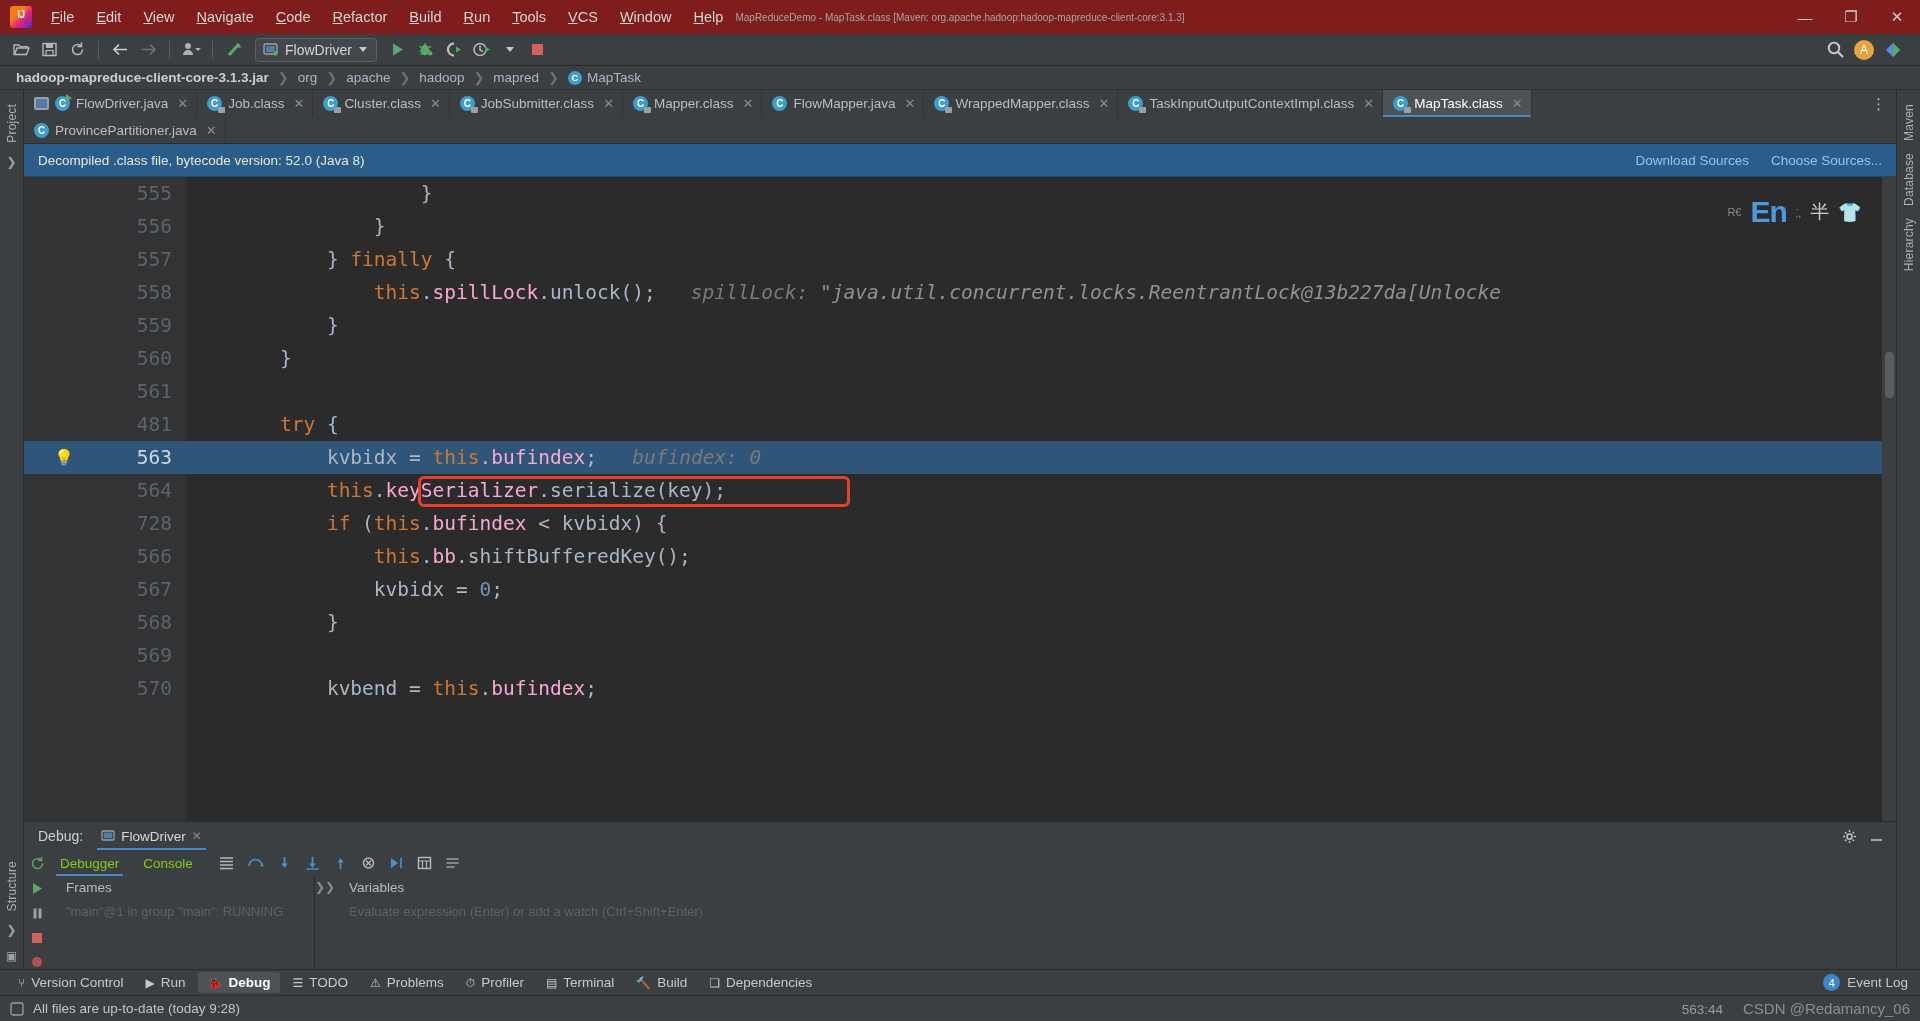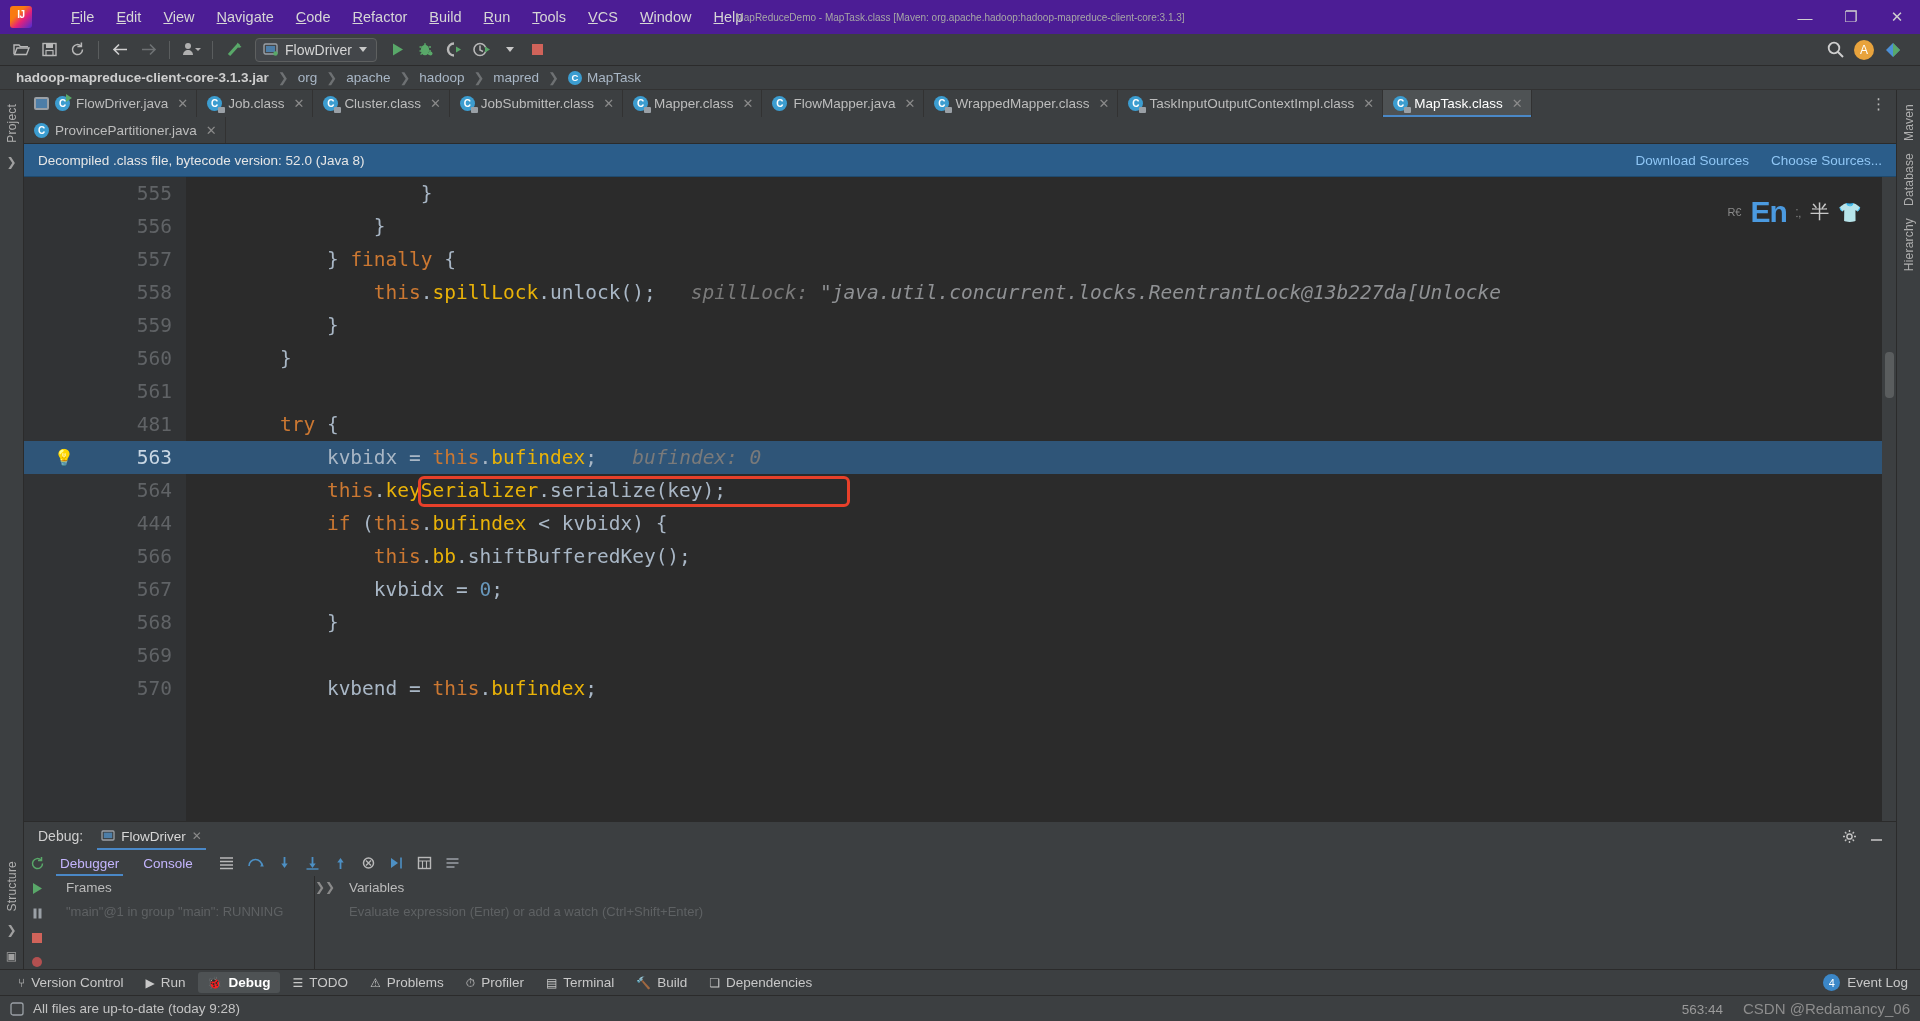--- a/index.html
+++ b/index.html
@@ -7,22 +7,22 @@
     width: 1920px; height: 1021px;
     background: #3c3f41;
     font-family: "Liberation Sans", sans-serif;
     overflow: hidden;
     color: #bbbbbb;
   }
   .app { position: relative; width: 1920px; height: 1021px; display: flex; flex-direction: column; }
 
   
   .titlebar {
-    height: 34px; background: #4c1d95; display: flex; align-items: center;
-    flex: 0 0 34px; position: relative; gap: 20px;
+    height: 34px; background: #7f1d1d; display: flex; align-items: center;
+    flex: 0 0 34px; position: relative;
   }
   .ij-logo {
     width: 22px; height: 22px; margin: 0 8px 0 10px; border-radius: 3px;
     background: linear-gradient(135deg,#f97a12 0%,#f97a12 35%,#e5217a 60%,#4b2bd4 100%);
     position: relative; flex: 0 0 22px;
   }
   .ij-logo::after {
     content: "IJ"; position: absolute; left: 0; right: 0; top: 3px;
     font-size: 10px; font-weight: bold; color: #fff; text-align: center;
     letter-spacing: -0.5px;
@@ -170,21 +170,21 @@
   }
   .gline.cur { background: #2f5578; color: #c9d7e4; }
   .fold {
     position: absolute; right: -18px; width: 14px; height: 14px; color: #8a8a8a; font-size: 11px;
     display: flex; align-items: center; justify-content: center;
   }
 
   
   .kw { color: #cc7832; }
   .plain { color: #a9b7c6; }
-  .fld { color: #eab308; }
+  .fld { color: #f9a8d4; }
   .num { color: #6897bb; }
   .hint { color: #7a7a7a; font-style: italic; }
   .hintv { color: #8f9194; font-style: italic; }
   .redbox {
     position: absolute; border: 3px solid #e8402a; border-radius: 6px; pointer-events: none;
   }
 
   
   .markercol {
     width: 14px; flex: 0 0 14px; background: #3c3f41; position: relative;
@@ -214,21 +214,21 @@
   }
   .dh-right { margin-left: auto; display: flex; align-items: center; gap: 12px; padding-right: 12px; color: #c0c0c0; }
   .dbgbody { flex: 1 1 auto; display: flex; min-height: 0; }
   .dbg-left-rail {
     width: 26px; flex: 0 0 26px; display: flex; flex-direction: column; align-items: center;
     padding-top: 6px; gap: 10px; color: #b0b0b0; font-size: 13px;
   }
   .dbg-main { flex: 1 1 auto; display: flex; flex-direction: column; min-width: 0; }
   .dbg-subtabs { height: 26px; display: flex; align-items: center; gap: 4px; }
   .subtab {
-    font-size: 13.5px; color: #c4b5fd; padding: 3px 10px; position: relative;
+    font-size: 13.5px; color: #84cc16; padding: 3px 10px; position: relative;
     display: flex; align-items: center; gap: 5px;
   }
   .subtab.active::after { content: ""; position: absolute; left: 6px; right: 6px; bottom: -2px; height: 2px; background: #4a88c7; }
   .dbg-toolicons { display: flex; align-items: center; gap: 13px; margin-left: 12px; color: #b8b8b8; font-size: 13px; }
   .dbg-cols { flex: 1 1 auto; display: flex; min-height: 0; }
   .dbg-frames { width: 265px; flex: 0 0 265px; border-right: 1px solid #2b2b2b; padding: 4px 0 0 16px; }
   .dbg-vars { flex: 1 1 auto; padding: 4px 0 0 16px; position: relative; }
   .dbg-colhdr { font-size: 13.5px; color: #bbbbbb; }
   .dbg-ghost { font-size: 13px; color: #5e6163; margin-top: 9px; }
   .vsplit { position: absolute; left: 0; top: 4px; color: #8a8a8a; font-size: 12px; }
@@ -518,21 +518,21 @@
               <span class="fold">▽</span>
             </div>
             <div class="gline cur">
               <span>563</span>
             </div>
             <div style="position: absolute; left: 30px; top: 271px; font-size: 16px;">💡</div>
             <div class="gline">
               <span>564</span>
             </div>
             <div class="gline">
-              <span>444</span>
+              <span>728</span>
               <span class="fold">▽</span>
             </div>
             <div class="gline">
               <span>566</span>
             </div>
             <div class="gline">
               <span>567</span>
             </div>
             <div class="gline">
               <span>568</span>

